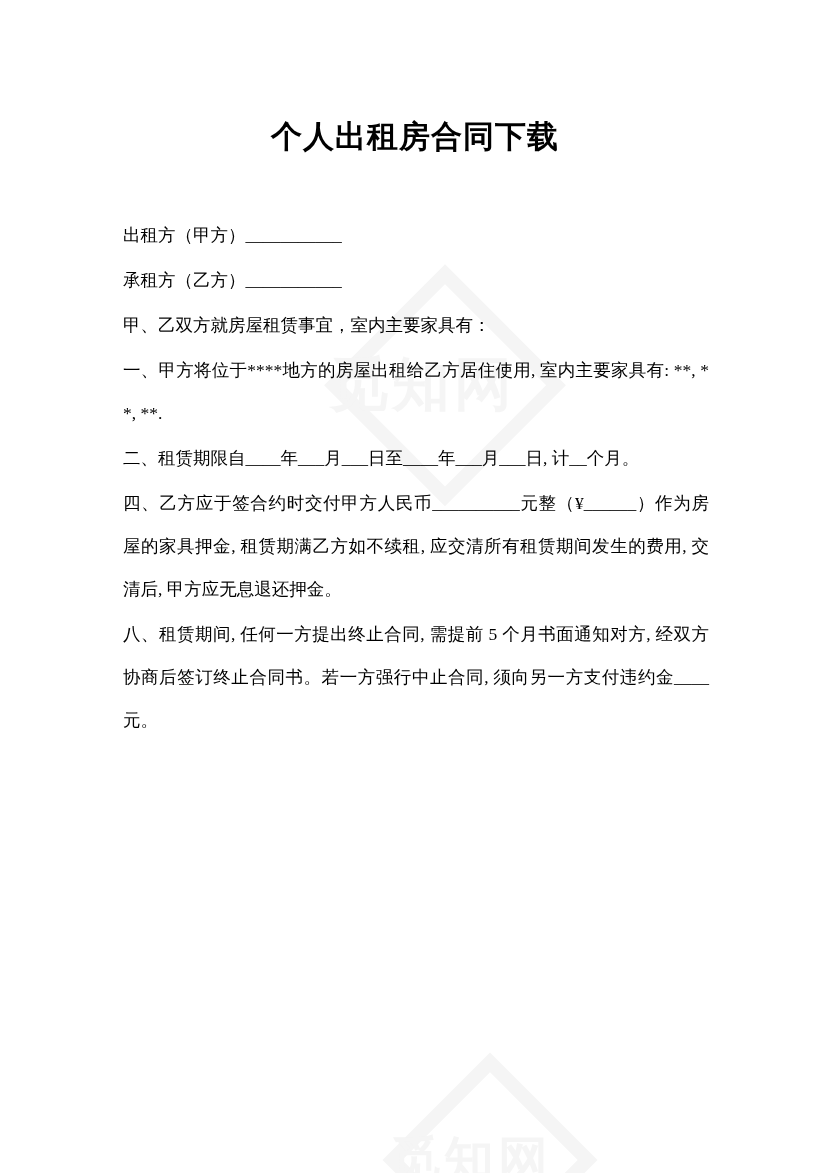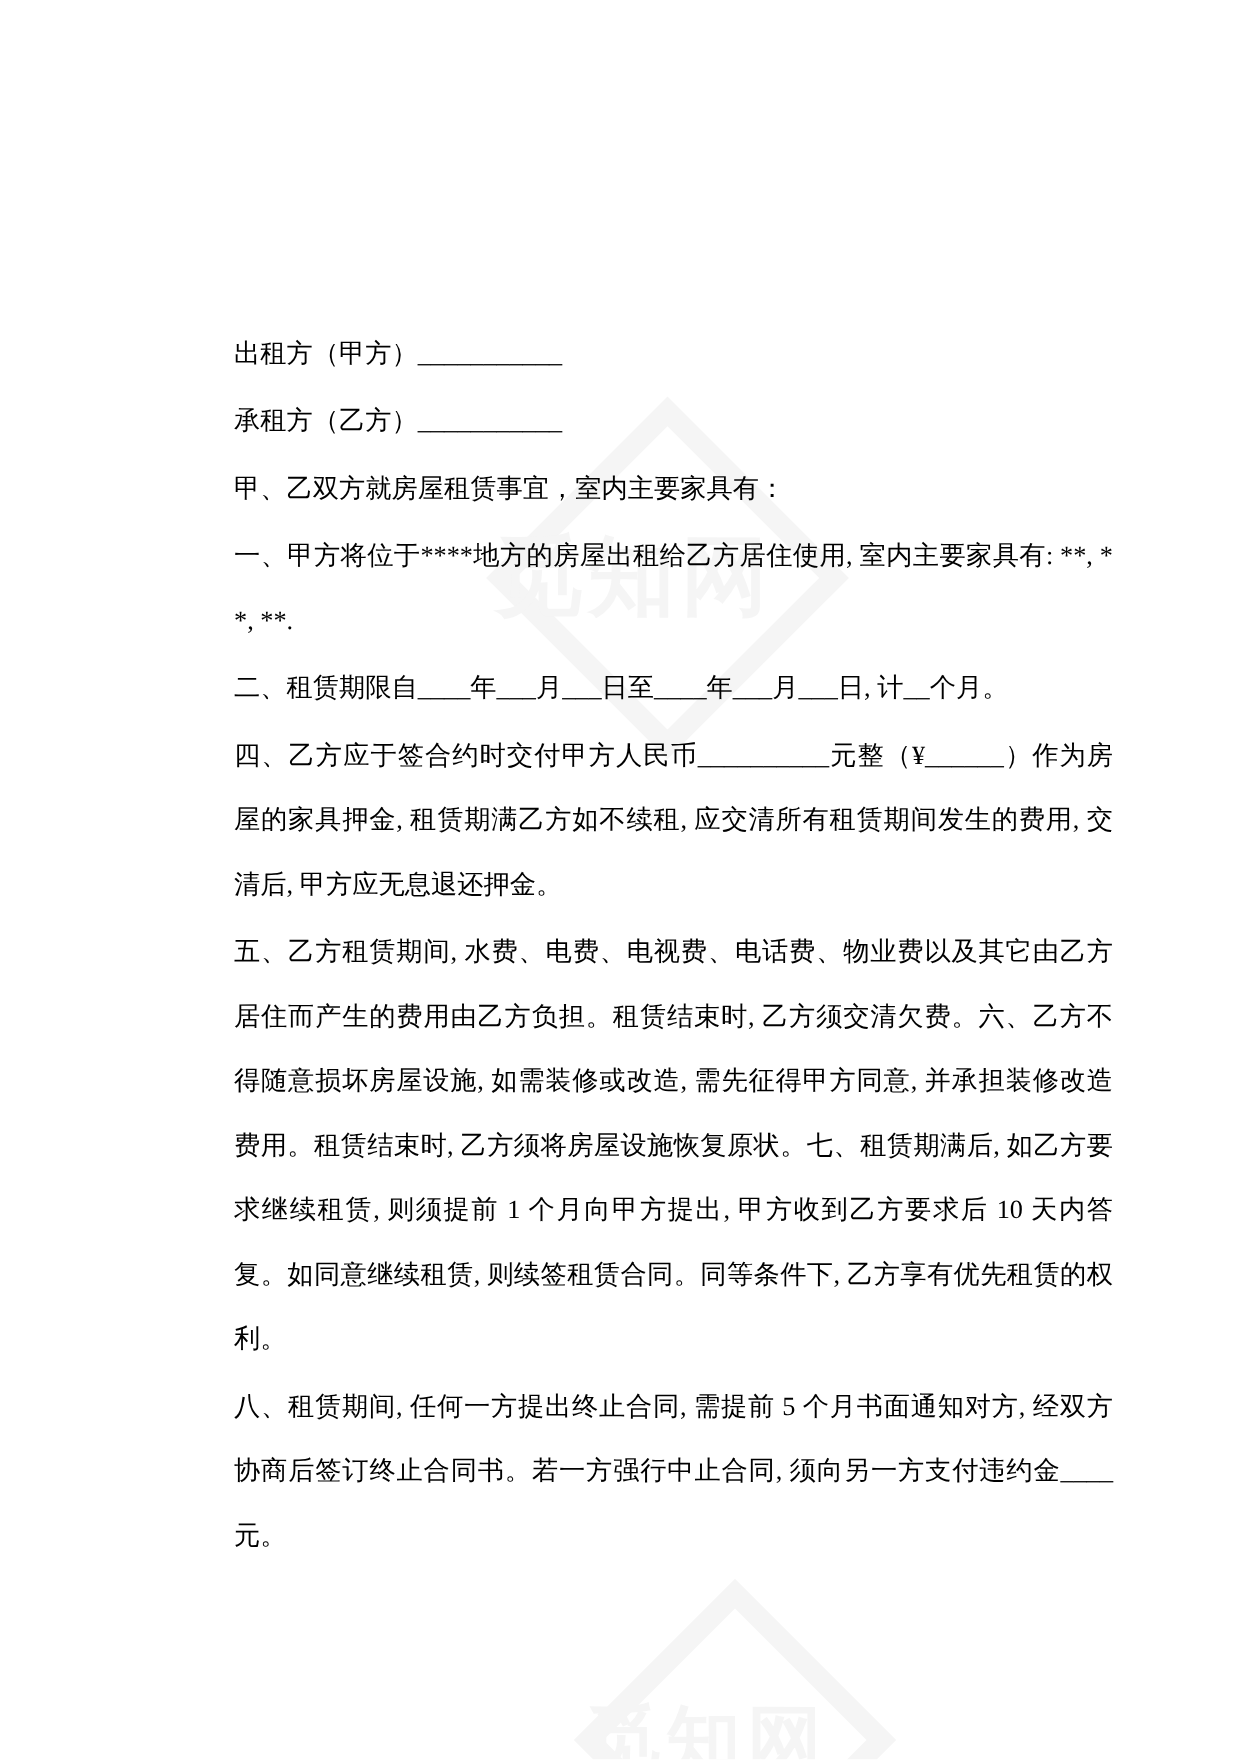--- a/index.html
+++ b/index.html
@@ -35,21 +35,20 @@
   }
   .content {
     position: absolute;
     top: 214px;
     left: 123px;
     width: 586px;
     font-size: 17.5px;
     line-height: 43px;
     text-align: justify;
     z-index: 2;
-    margin-left: 33px;
   }
   .content p {
     margin: 0 0 2px 0;
     word-break: break-all;
   }
   
   .watermark {
     position: absolute;
     z-index: 1;
     opacity: 0.055;
@@ -97,25 +96,25 @@
   <div class="watermark wm-center" aria-hidden="true">
     <div class="wm-diamond"></div>
     <div class="wm-text">觅知网</div>
   </div>
 
   <div class="watermark wm-bottom" aria-hidden="true">
     <div class="wm-diamond"></div>
     <div class="wm-text">觅知网</div>
   </div>
 
+  <h1 class="title">个人出租房合同下载</h1>
 
   <div class="content">
     <p>出租方（甲方）___________</p>
     <p>承租方（乙方）___________</p>
     <p>甲、乙双方就房屋租赁事宜，室内主要家具有：</p>
     <p>一、甲方将位于****地方的房屋出租给乙方居住使用, 室内主要家具有: **, **, **.</p>
     <p>二、租赁期限自____年___月___日至____年___月___日, 计__个月。</p>
     <p>四、乙方应于签合约时交付甲方人民币__________元整（¥______）作为房屋的家具押金, 租赁期满乙方如不续租, 应交清所有租赁期间发生的费用, 交清后, 甲方应无息退还押金。</p>
-    <p>五、乙方租赁期间, 水费、电费、电视费、电话费、物业费以及其它由乙方居住而产生的费用由乙方负担。租赁结束时, 乙方须交清欠费。六、乙方不得随意损坏房屋设施, 如需装修或改造, 需先征得甲方同意, 并承担装修改造费用。租赁结束时, 乙方须将房屋设施恢复原状。七、租赁期满后, 如乙方要求继续租赁, 则须提前 1 个月向甲方提出, 甲方收到乙方要求后 10 天内答复。如同意继续租赁, 则续签租赁合同。同等条件下, 乙方享有优先租赁的权利。</p>
     <p>八、租赁期间, 任何一方提出终止合同, 需提前 5 个月书面通知对方, 经双方协商后签订终止合同书。若一方强行中止合同, 须向另一方支付违约金____元。</p>
   </div>
 
 </div>
 
 </body></html>

